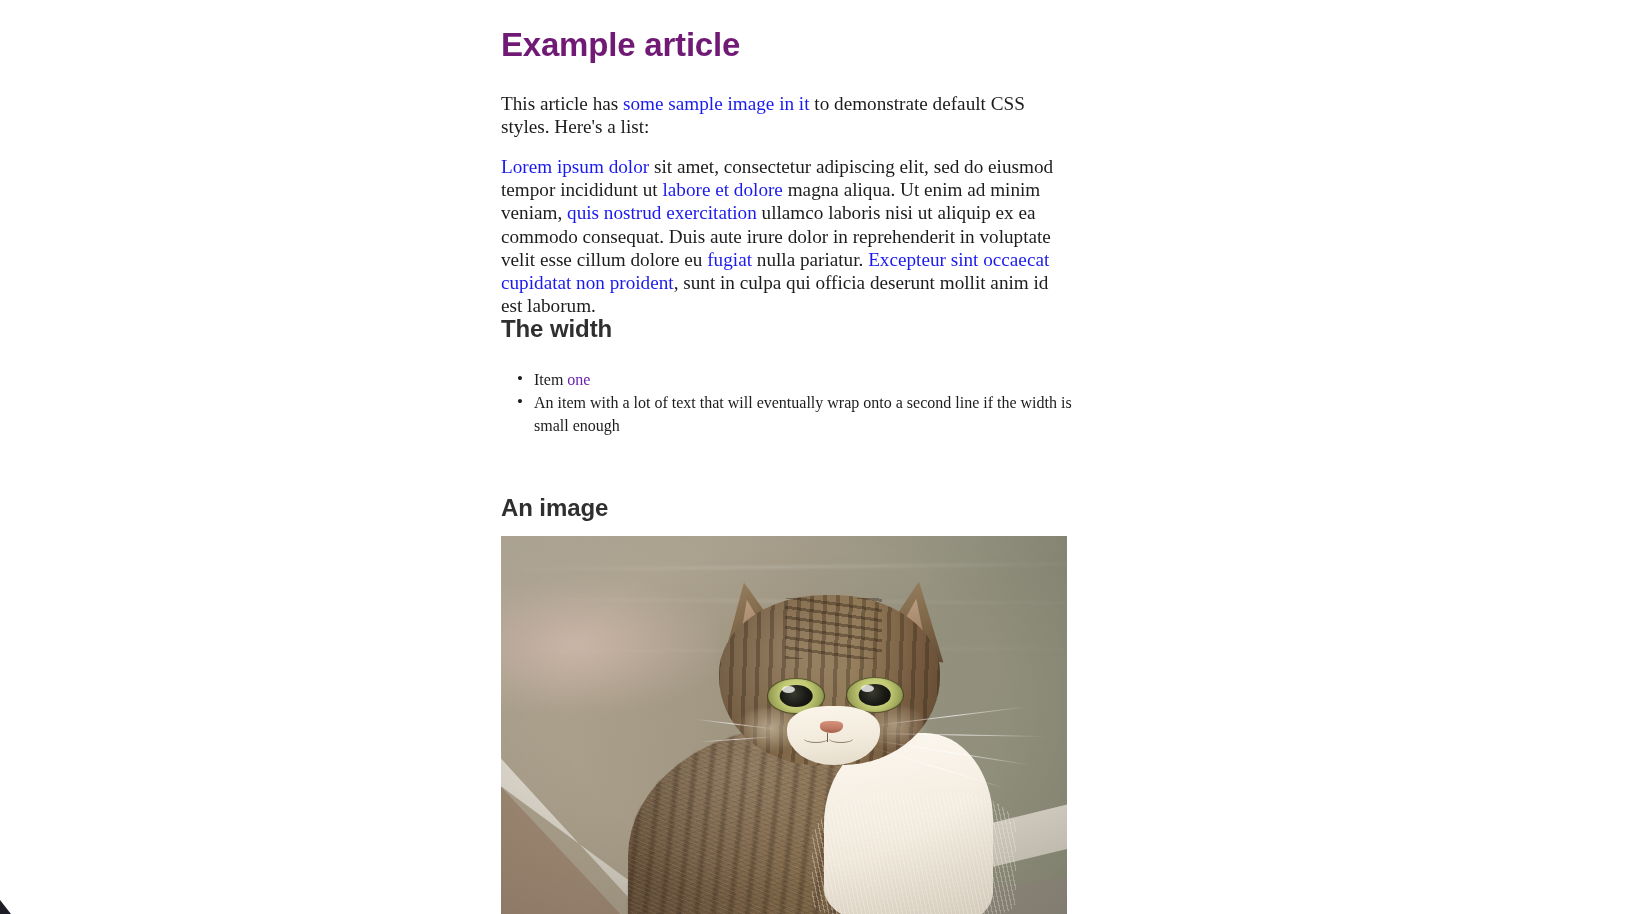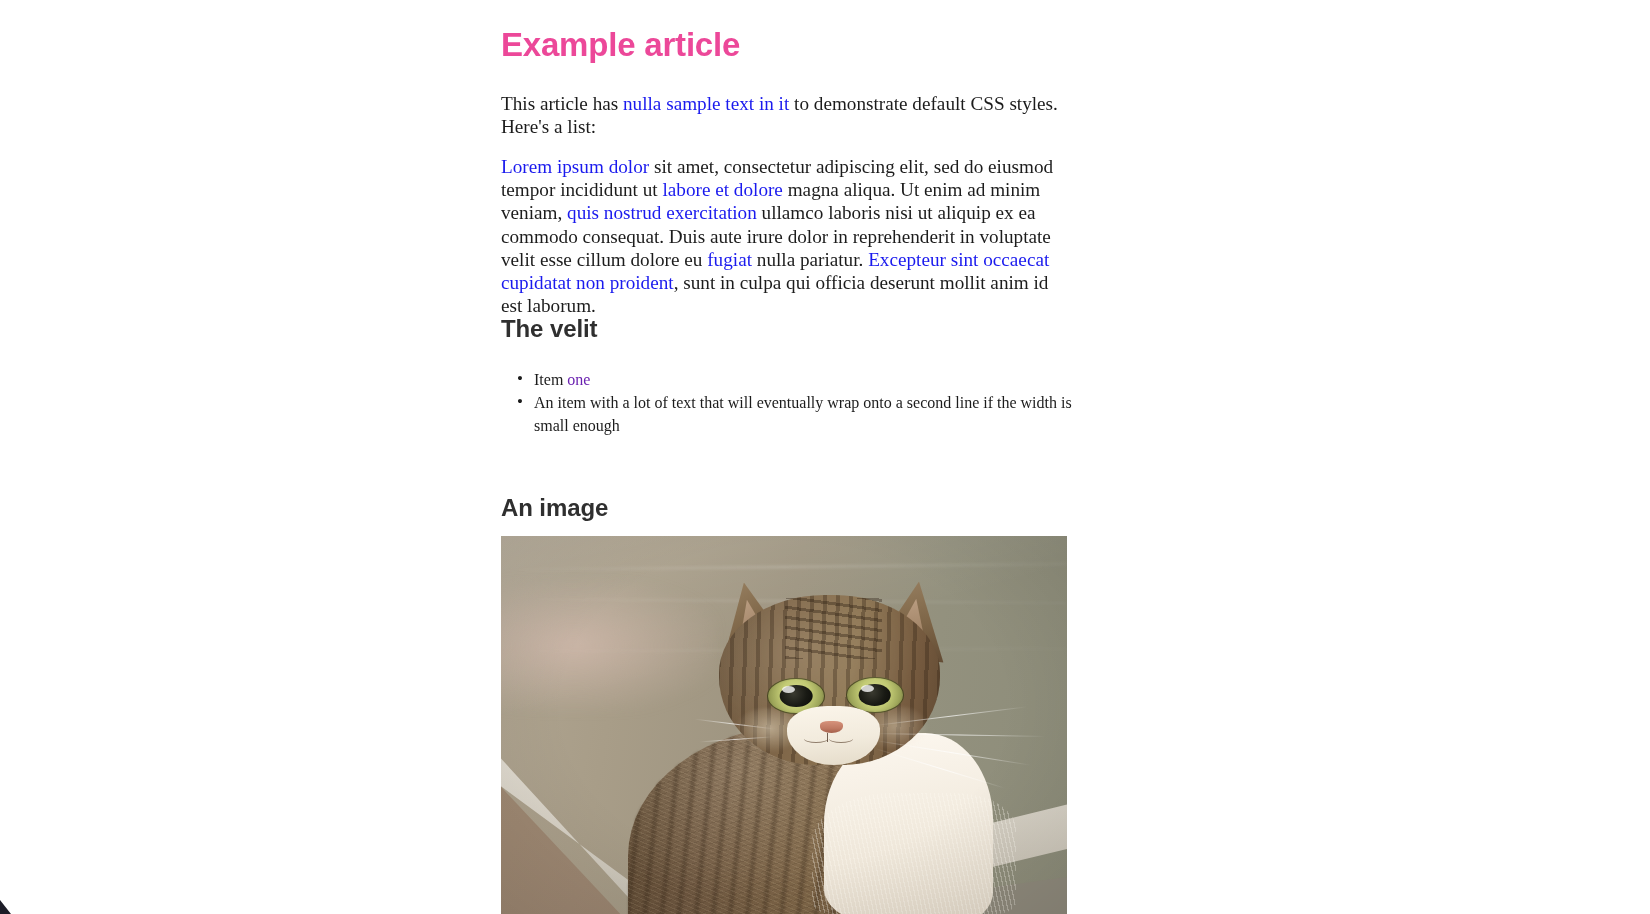--- a/index.html
+++ b/index.html
@@ -28,21 +28,21 @@
     left: 501px;
     top: 0px;
     width: 566px;
   }
 
   h1.doc-title {
     font-family: "Liberation Sans", "DejaVu Sans", sans-serif;
     font-weight: bold;
     font-size: 33px;
     line-height: 1.18;
-    color: #ec4899;
+    color: #701a75;
     margin: 0;
     padding: 0;
     letter-spacing: -0.2px;
     position: absolute;
     left: 0;
     top: 26px;
   }
 
   h2.sec-title {
     font-family: "Liberation Sans", "DejaVu Sans", sans-serif;
@@ -423,25 +423,25 @@
 </style>
 </head>
 <body>
 
 <div id="page">
 
   <div id="article">
 
     <h1 class="doc-title">Example article</h1>
 
-    <p class="body" id="p-intro"><span>This article has </span><a class="lnk" href="#">nulla sample text in it</a><span> to demonstrate default CSS styles. Here's a list:</span></p>
+    <p class="body" id="p-intro"><span>This article has </span><a class="lnk" href="#">some sample image in it</a><span> to demonstrate default CSS styles. Here's a list:</span></p>
 
     <p class="body" id="p-lorem"><a class="lnk" href="#">Lorem ipsum dolor</a><span> sit amet, consectetur adipiscing elit, sed do eiusmod tempor incididunt ut </span><a class="lnk" href="#">labore et dolore</a><span> magna aliqua. Ut enim ad minim veniam, </span><a class="lnk" href="#">quis nostrud exercitation</a><span> ullamco laboris nisi ut aliquip ex ea commodo consequat. Duis aute irure dolor in reprehenderit in voluptate velit esse cillum dolore eu </span><a class="lnk" href="#">fugiat</a><span> nulla pariatur. </span><a class="lnk" href="#">Excepteur sint occaecat cupidatat non proident</a><span>, sunt in culpa qui officia deserunt mollit anim id est laborum.</span></p>
 
-    <h2 class="sec-title" id="h-list">The velit</h2>
+    <h2 class="sec-title" id="h-list">The width</h2>
 
     <ul class="doc-list">
       <li><span>Item </span><a class="lnk-visited" href="#">one</a></li>
       <li><span>An item with a lot of text that will eventually wrap onto a second line if the width is small enough</span></li>
     </ul>
 
     <h2 class="sec-title" id="h-image">An image</h2>
 
   </div>
 

